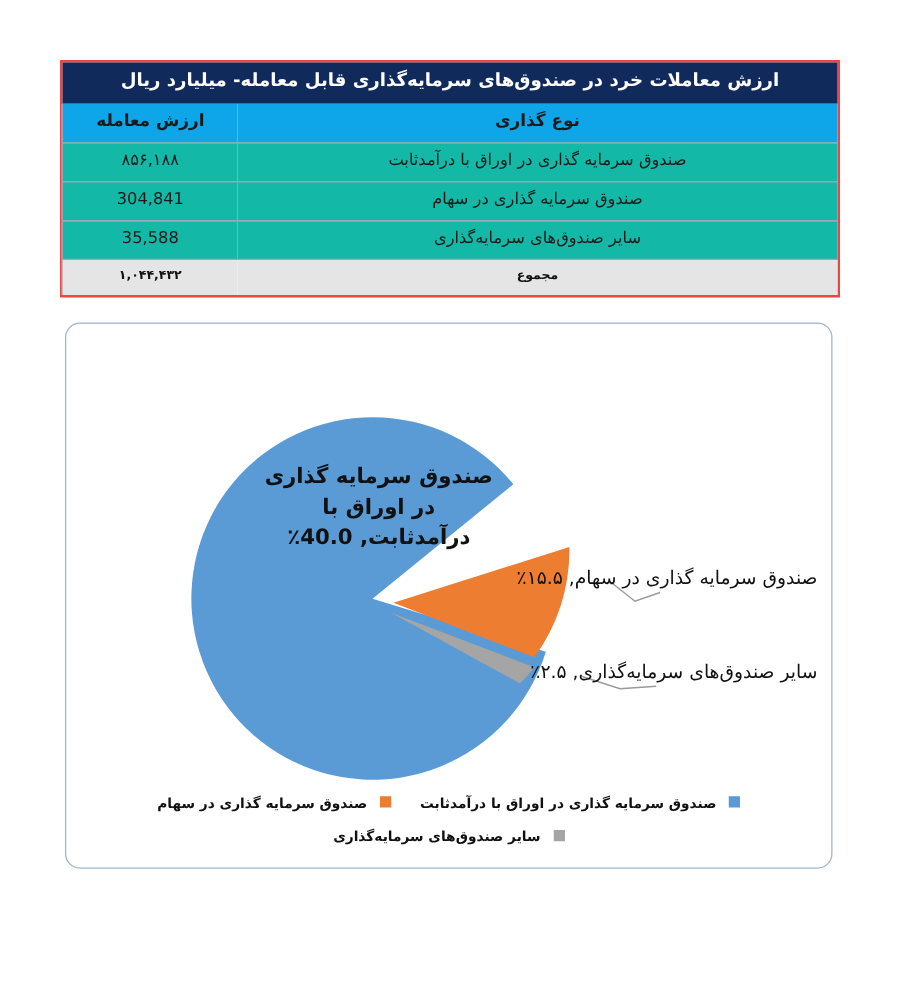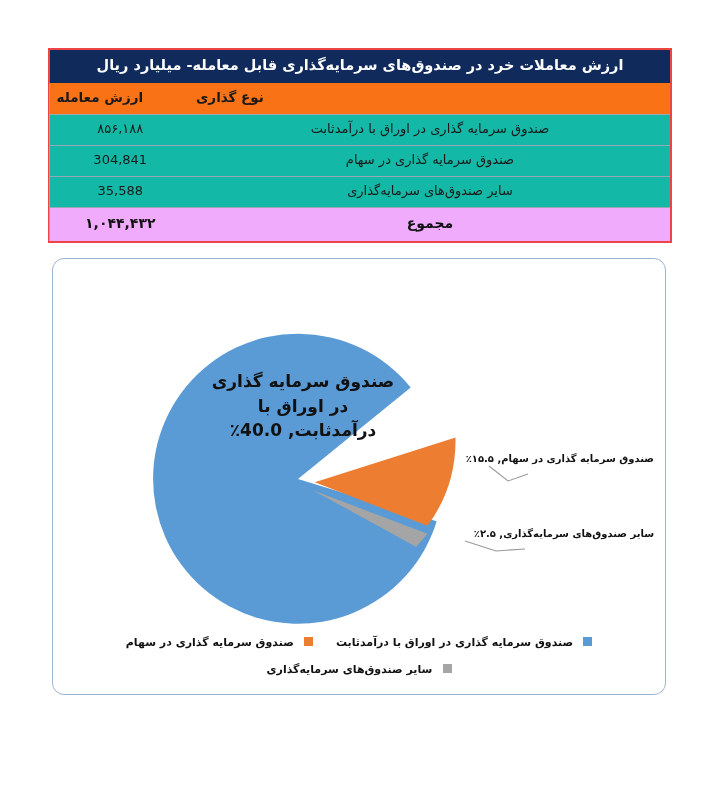--- a/index.html
+++ b/index.html
@@ -39,48 +39,48 @@
     background: #102A5C;
     color: #ffffff;
     font-size: 14.5px;
     font-weight: bold;
     text-align: center;
     padding: 7px 6px 9px 6px;
     letter-spacing: 0;
     line-height: 1.2;
   }
   .head-cell {
-    background: #f97316;
+    background: #0ea5e9;
     color: #1a1a1a;
     font-size: 13.5px;
     font-weight: bold;
-    text-align: left;
+    text-align: center;
     padding: 6px 6px 8px 6px;
     border-left: 1px solid #93A9C4;
     line-height: 1.2;
   }
   .head-cell:first-child { border-left: none; }
 
   .body-cell {
     background: #14b8a6;
     color: #1a1a1a;
     font-size: 13px;
     text-align: center;
     padding: 6px 8px 8px 8px;
     border-top: 1px solid #9aa7b5;
     border-left: 1px solid #9aa7b5;
     line-height: 1.25;
   }
   .body-cell:first-child { border-left: none; }
   .body-cell.value { font-size: 13px; }
 
   .total-cell {
-    background: #f0abfc;
-    color: #111111;
-    font-size: 14px;
+    background: #e5e5e5;
+    color: #111111;
+    font-size: 10px;
     font-weight: bold;
     text-align: center;
     padding: 7px 8px 9px 8px;
     border-top: 1px solid #9aa7b5;
     border-left: 1px solid #93A9C4;
     line-height: 1.2;
   }
   .total-cell:first-child { border-left: none; }
 
   
@@ -124,22 +124,22 @@
     font-size: 17px;
     font-weight: bold;
     color: #111111;
     line-height: 1.45;
     width: 190px;
   }
   .callout-label {
     position: absolute;
     direction: rtl;
     text-align: right;
-    font-size: 10px;
-    font-weight: bold;
+    font-size: 15px;
+    font-weight: normal;
     color: #111111;
     line-height: 1.35;
     white-space: nowrap;
   }
 
   
   #chart-legend {
     position: absolute;
     left: 0;
     top: 372px;

